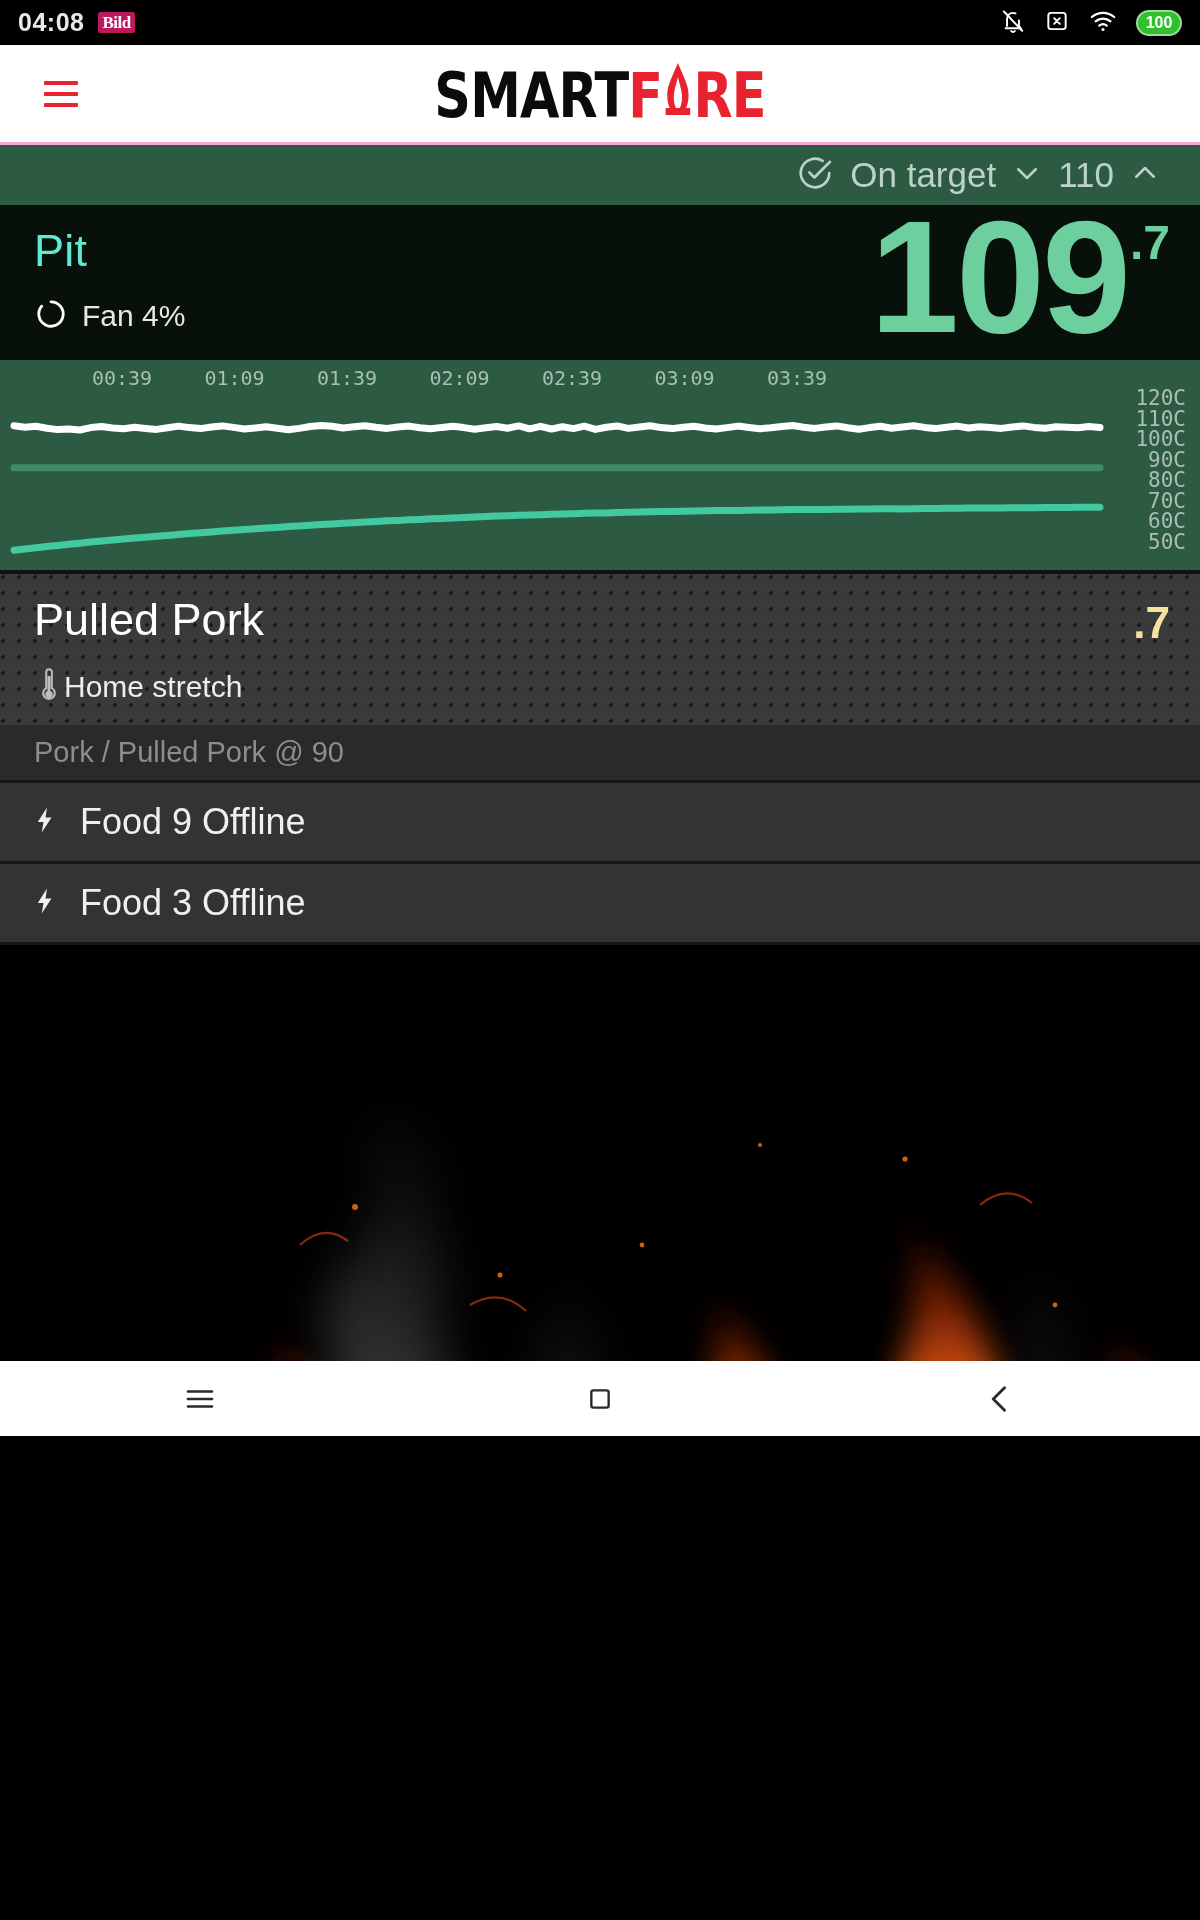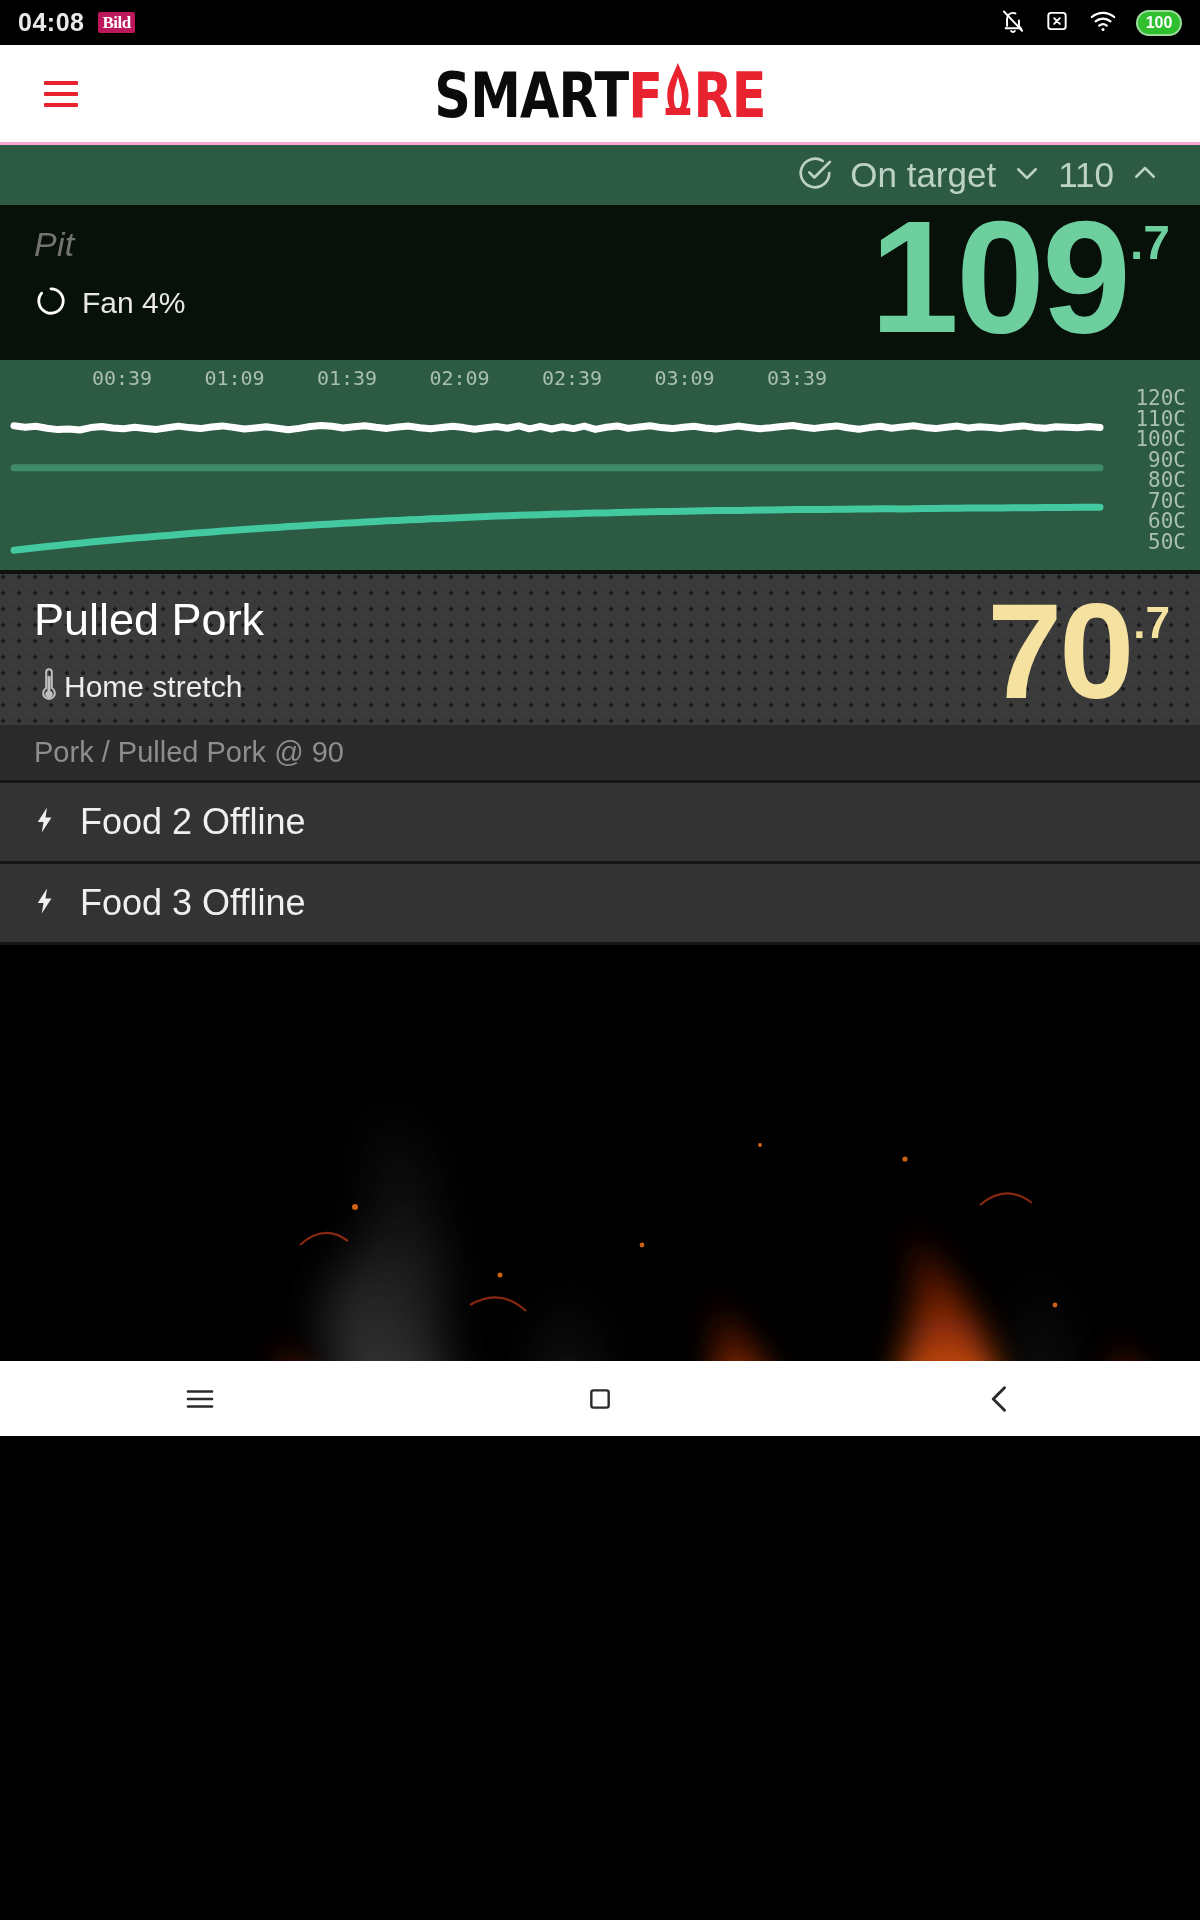--- a/index.html
+++ b/index.html
@@ -61,21 +61,21 @@
     color:#b9cdc1; border-top:3px solid #f9a8d4;
   }
   .target-strip .lbl{ font-size:35px; color:#bdd2c6; }
   .target-strip .val{ font-size:35px; color:#bdd2c6; }
   .chev{ display:inline-block; }
 
   
   .pit{
     background:#081109; height:155px; position:relative; padding:20px 34px 0 34px;
   }
-  .pit-name{ font-size:34px; color:#737373; letter-spacing:.3px;font-style:italic; }
+  .pit-name{ font-size:45px; color:#5eead4; letter-spacing:.3px; }
   .pit-sub{ display:flex; align-items:center; gap:14px; margin-top:20px; }
   .pit-sub .txt{ font-size:30px; color:#e7e7e7; }
   .pit-temp{
     position:absolute; right:30px; top:-8px; display:flex; align-items:flex-start;
     color:#6ecf9e;
   }
   .pit-temp .whole{ font-size:160px; font-weight:bold; line-height:1; letter-spacing:-3px; }
   .pit-temp .dec{ font-size:48px; font-weight:bold; margin-top:18px; margin-left:2px; }
 
   
@@ -267,33 +267,32 @@
       <span>
         <svg width="30" height="38" viewBox="0 0 14 30" fill="none" stroke="#bfbfbf" stroke-width="1.6">
           <path d="M7 2.6a2.2 2.2 0 0 1 2.2 2.2v12.6a4.6 4.6 0 1 1-4.4 0V4.8A2.2 2.2 0 0 1 7 2.6z"></path>
           <circle cx="7" cy="22.4" r="2.9" fill="#bfbfbf" stroke="none"></circle>
           <rect x="5.8" y="8" width="2.4" height="12" fill="#bfbfbf" stroke="none"></rect>
         </svg>
       </span>
       <span class="txt">Home stretch</span>
     </div>
     <div class="food-temp">
-      <span class="whole">70</span>
       <span class="dec">.7</span>
     </div>
   </div>
 
   <div class="recipe">Pork / Pulled Pork @ 90</div>
 
   <div id="probe-rows">
       <div class="offline-row">
         <span><svg width="30" height="38" viewBox="0 0 24 24" fill="#efefef">
             <path d="M13.6 2 6.2 13.6h4.6L9.4 22l7.8-12H12.4z"></path>
           </svg></span>
-        <span class="txt">Food 2 Offline</span>
+        <span class="txt">Food 9 Offline</span>
       </div>
       <div class="offline-row">
         <span><svg width="30" height="38" viewBox="0 0 24 24" fill="#efefef">
             <path d="M13.6 2 6.2 13.6h4.6L9.4 22l7.8-12H12.4z"></path>
           </svg></span>
         <span class="txt">Food 3 Offline</span>
       </div>
     </div>
 
   <div class="fire">

